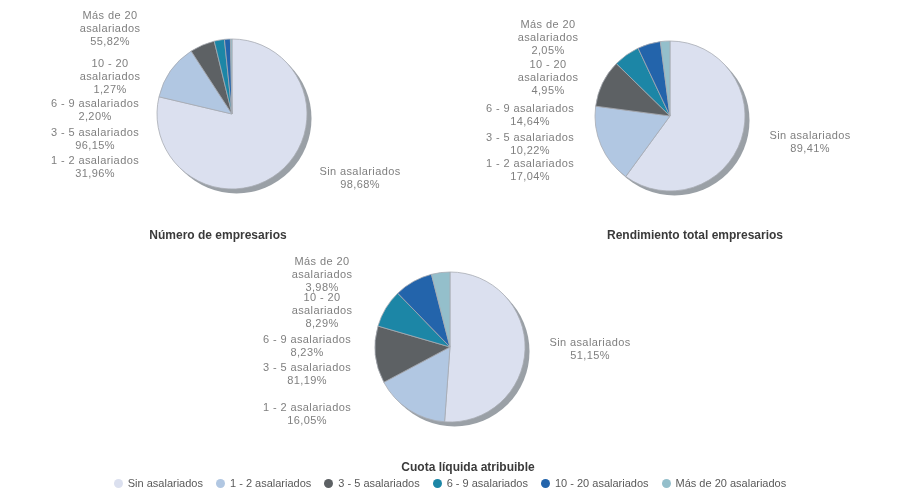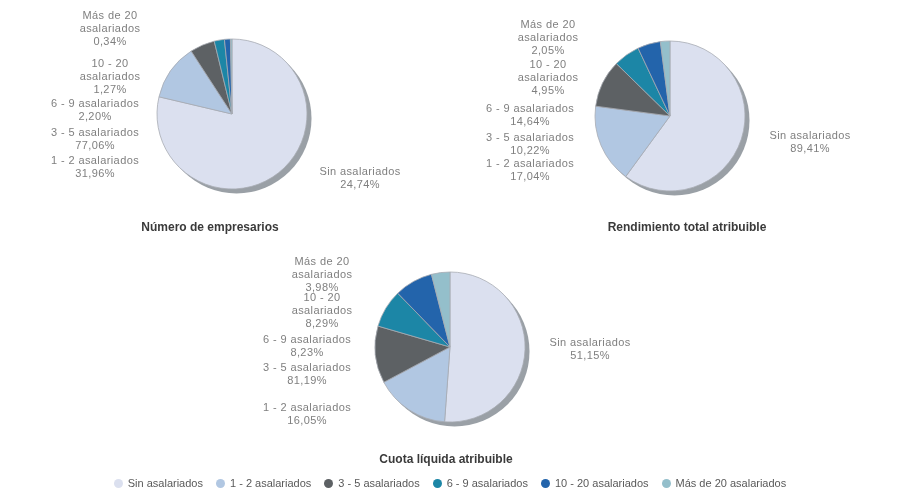--- a/index.html
+++ b/index.html
@@ -6,73 +6,73 @@
   .stage{position:relative;width:900px;height:500px;background:#ffffff;overflow:hidden;
          font-family:"Liberation Sans",sans-serif;}
   .chart{position:absolute;}
   #chart1{left:0;top:0;width:450px;height:245px;}
   #chart2{left:450px;top:0;width:450px;height:245px;}
   #chart3{left:0;top:245px;width:900px;height:230px;}
   .callout{position:absolute;width:120px;text-align:center;color:#7f7f7f;
            font-size:11px;line-height:13px;letter-spacing:.4px;}
   .cl-label{white-space:pre-line;}
   .pie{position:absolute;width:170px;height:170px;cursor:pointer;}
-  .chart-title{position:absolute;margin:0;font-size:12px;font-weight:bold;color:#3a3a3a;
+  .chart-title{position:absolute;margin:8px;font-size:12px;font-weight:bold;color:#3a3a3a;
                text-align:center;width:300px;}
   .legend{position:absolute;left:0;right:0;top:477px;display:flex;justify-content:center;
           align-items:center;gap:13px;font-size:11px;color:#595959;}
   .legend-item{display:flex;align-items:center;gap:5px;cursor:pointer;white-space:nowrap;}
   .dot{width:9px;height:9px;border-radius:50%;display:inline-block;flex:none;}
   
   #chart1 .c5{left:50px;top:9px;}   #chart1 .c4{left:50px;top:57px;}
   #chart1 .c3{left:35px;top:97px;}  #chart1 .c2{left:35px;top:126px;}
   #chart1 .c1{left:35px;top:154px;} #chart1 .c0{left:300px;top:165px;}
   #chart1 .pie{left:147px;top:29px;} #chart1 .chart-title{left:60px;top:220px;}
   
   #chart2 .c5{left:38px;top:18px;}  #chart2 .c4{left:38px;top:58px;}
   #chart2 .c3{left:20px;top:102px;} #chart2 .c2{left:20px;top:131px;}
   #chart2 .c1{left:20px;top:157px;} #chart2 .c0{left:300px;top:129px;}
   #chart2 .pie{left:135px;top:31px;} #chart2 .chart-title{left:87px;top:220px;}
   
   #chart3 .c5{left:262px;top:10px;} #chart3 .c4{left:262px;top:46px;}
   #chart3 .c3{left:247px;top:88px;} #chart3 .c2{left:247px;top:116px;}
   #chart3 .c1{left:247px;top:156px;}#chart3 .c0{left:530px;top:91px;}
-  #chart3 .pie{left:365px;top:17px;} #chart3 .chart-title{left:296px;top:207px;}
+  #chart3 .pie{left:365px;top:17px;} #chart3 .chart-title{left:310px;top:207px;}
 </style>
 </head>
 <body>
 
 <div class="stage">
 
   <section class="chart" id="chart1">
     <div class="callout c5">
       <div class="cl-label">Más de 20
 asalariados</div>
-      <div class="cl-value">0,34%</div>
+      <div class="cl-value">55,82%</div>
     </div>
     <div class="callout c4">
       <div class="cl-label">10 - 20
 asalariados</div>
       <div class="cl-value">1,27%</div>
     </div>
     <div class="callout c3">
       <div class="cl-label">6 - 9 asalariados</div>
       <div class="cl-value">2,20%</div>
     </div>
     <div class="callout c2">
       <div class="cl-label">3 - 5 asalariados</div>
-      <div class="cl-value">77,06%</div>
+      <div class="cl-value">96,15%</div>
     </div>
     <div class="callout c1">
       <div class="cl-label">1 - 2 asalariados</div>
       <div class="cl-value">31,96%</div>
     </div>
     <div class="callout c0">
       <div class="cl-label">Sin asalariados</div>
-      <div class="cl-value">24,74%</div>
+      <div class="cl-value">98,68%</div>
     </div>
     <div class="pie"><svg width="170" height="170" viewBox="0 0 170 170">
           <circle cx="89.5" cy="89.5" r="75" fill="#9aa0a6"></circle>
           <path d="M85 85 L85.00 10.00 A75 75 0 1 1 12.00 67.81 Z" fill="#dbe0ef" stroke="#a8acb4" stroke-width="0.8" stroke-linejoin="round"></path>
           <path d="M85 85 L12.00 67.81 A75 75 0 0 1 44.14 22.11 Z" fill="#b1c7e2" stroke="#a8acb4" stroke-width="0.8" stroke-linejoin="round"></path>
           <path d="M85 85 L44.14 22.11 A75 75 0 0 1 67.22 12.14 Z" fill="#5d6164" stroke="#a8acb4" stroke-width="0.8" stroke-linejoin="round"></path>
           <path d="M85 85 L67.22 12.14 A75 75 0 0 1 77.43 10.38 Z" fill="#1c86a6" stroke="#a8acb4" stroke-width="0.8" stroke-linejoin="round"></path>
           <path d="M85 85 L77.43 10.38 A75 75 0 0 1 83.40 10.02 Z" fill="#2364ab" stroke="#a8acb4" stroke-width="0.8" stroke-linejoin="round"></path>
           <path d="M85 85 L83.40 10.02 A75 75 0 0 1 85.00 10.00 Z" fill="#94bfcb" stroke="#a8acb4" stroke-width="0.8" stroke-linejoin="round"></path>
         </svg></div>
@@ -108,21 +108,21 @@
     </div>
     <div class="pie"><svg width="170" height="170" viewBox="0 0 170 170">
           <circle cx="89.5" cy="89.5" r="75" fill="#9aa0a6"></circle>
           <path d="M85 85 L85.00 10.00 A75 75 0 1 1 40.73 145.54 Z" fill="#dbe0ef" stroke="#a8acb4" stroke-width="0.8" stroke-linejoin="round"></path>
           <path d="M85 85 L40.73 145.54 A75 75 0 0 1 10.65 75.18 Z" fill="#b1c7e2" stroke="#a8acb4" stroke-width="0.8" stroke-linejoin="round"></path>
           <path d="M85 85 L10.65 75.18 A75 75 0 0 1 31.34 32.60 Z" fill="#5d6164" stroke="#a8acb4" stroke-width="0.8" stroke-linejoin="round"></path>
           <path d="M85 85 L31.34 32.60 A75 75 0 0 1 53.07 17.14 Z" fill="#1c86a6" stroke="#a8acb4" stroke-width="0.8" stroke-linejoin="round"></path>
           <path d="M85 85 L53.07 17.14 A75 75 0 0 1 75.37 10.62 Z" fill="#2364ab" stroke="#a8acb4" stroke-width="0.8" stroke-linejoin="round"></path>
           <path d="M85 85 L75.37 10.62 A75 75 0 0 1 85.00 10.00 Z" fill="#94bfcb" stroke="#a8acb4" stroke-width="0.8" stroke-linejoin="round"></path>
         </svg></div>
-    <div class="chart-title">Rendimiento total atribuible</div>
+    <div class="chart-title">Rendimiento total empresarios</div>
   </section>
 
   <section class="chart" id="chart3">
     <div class="callout c5">
       <div class="cl-label">Más de 20
 asalariados</div>
       <div class="cl-value">3,98%</div>
     </div>
     <div class="callout c4">
       <div class="cl-label">10 - 20

